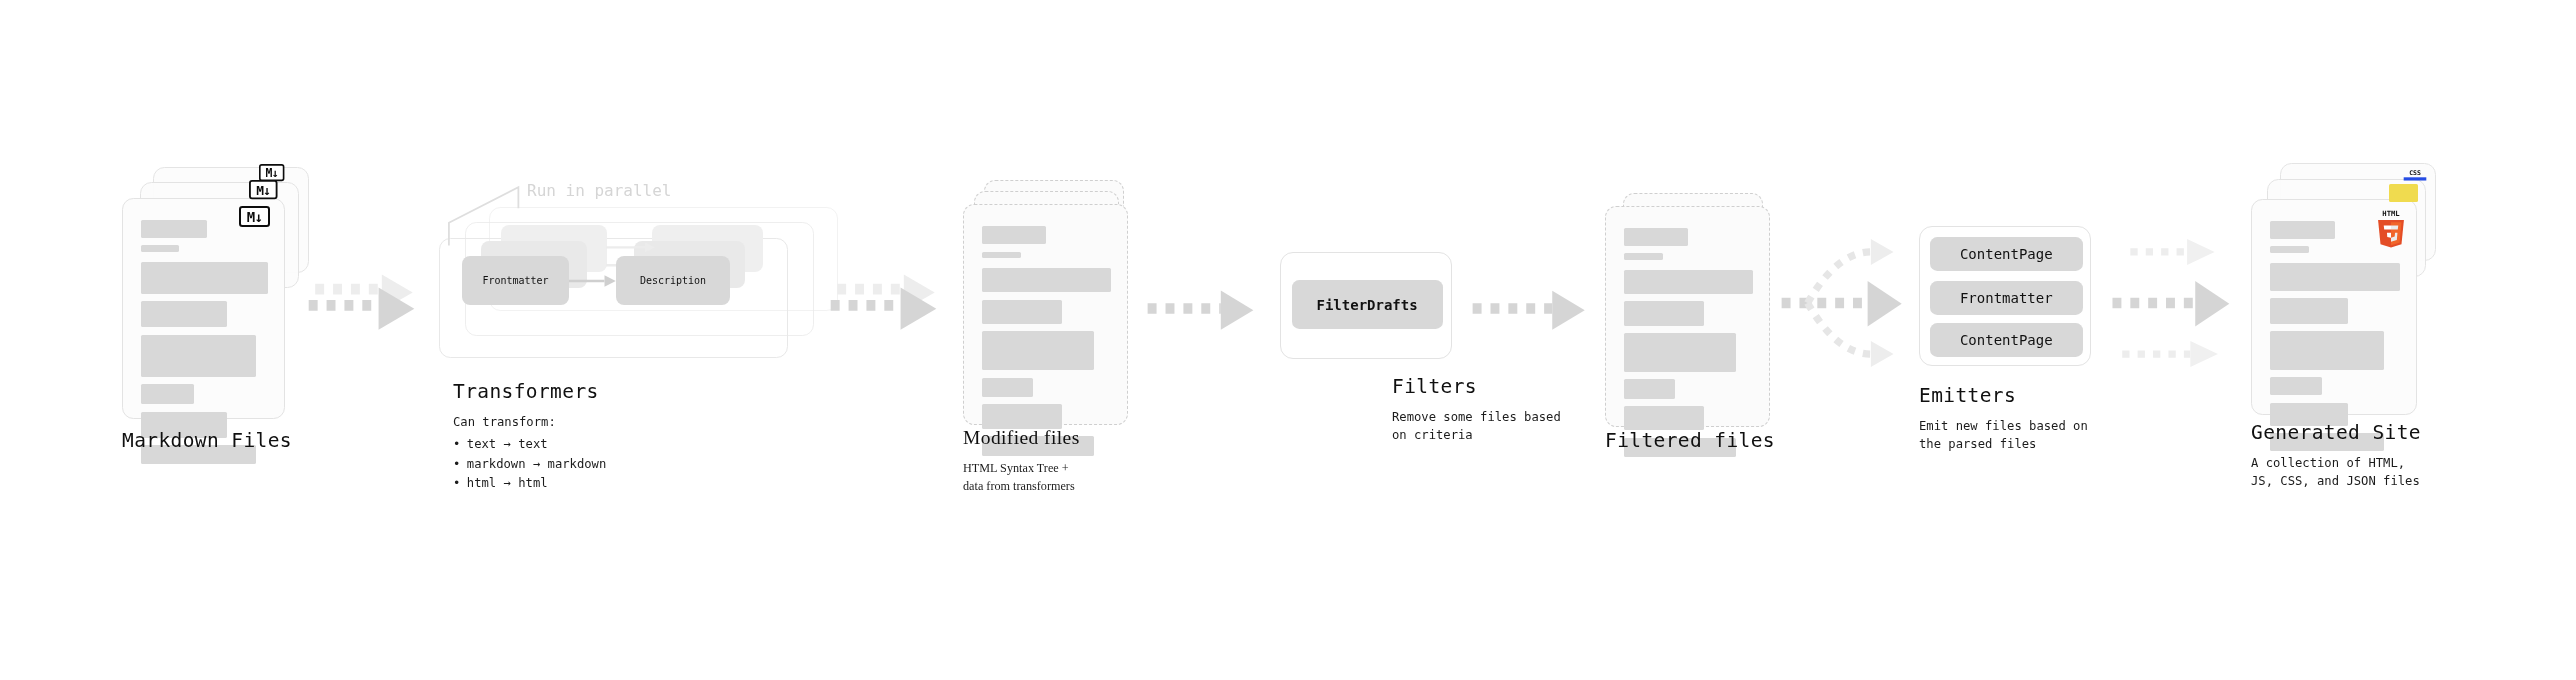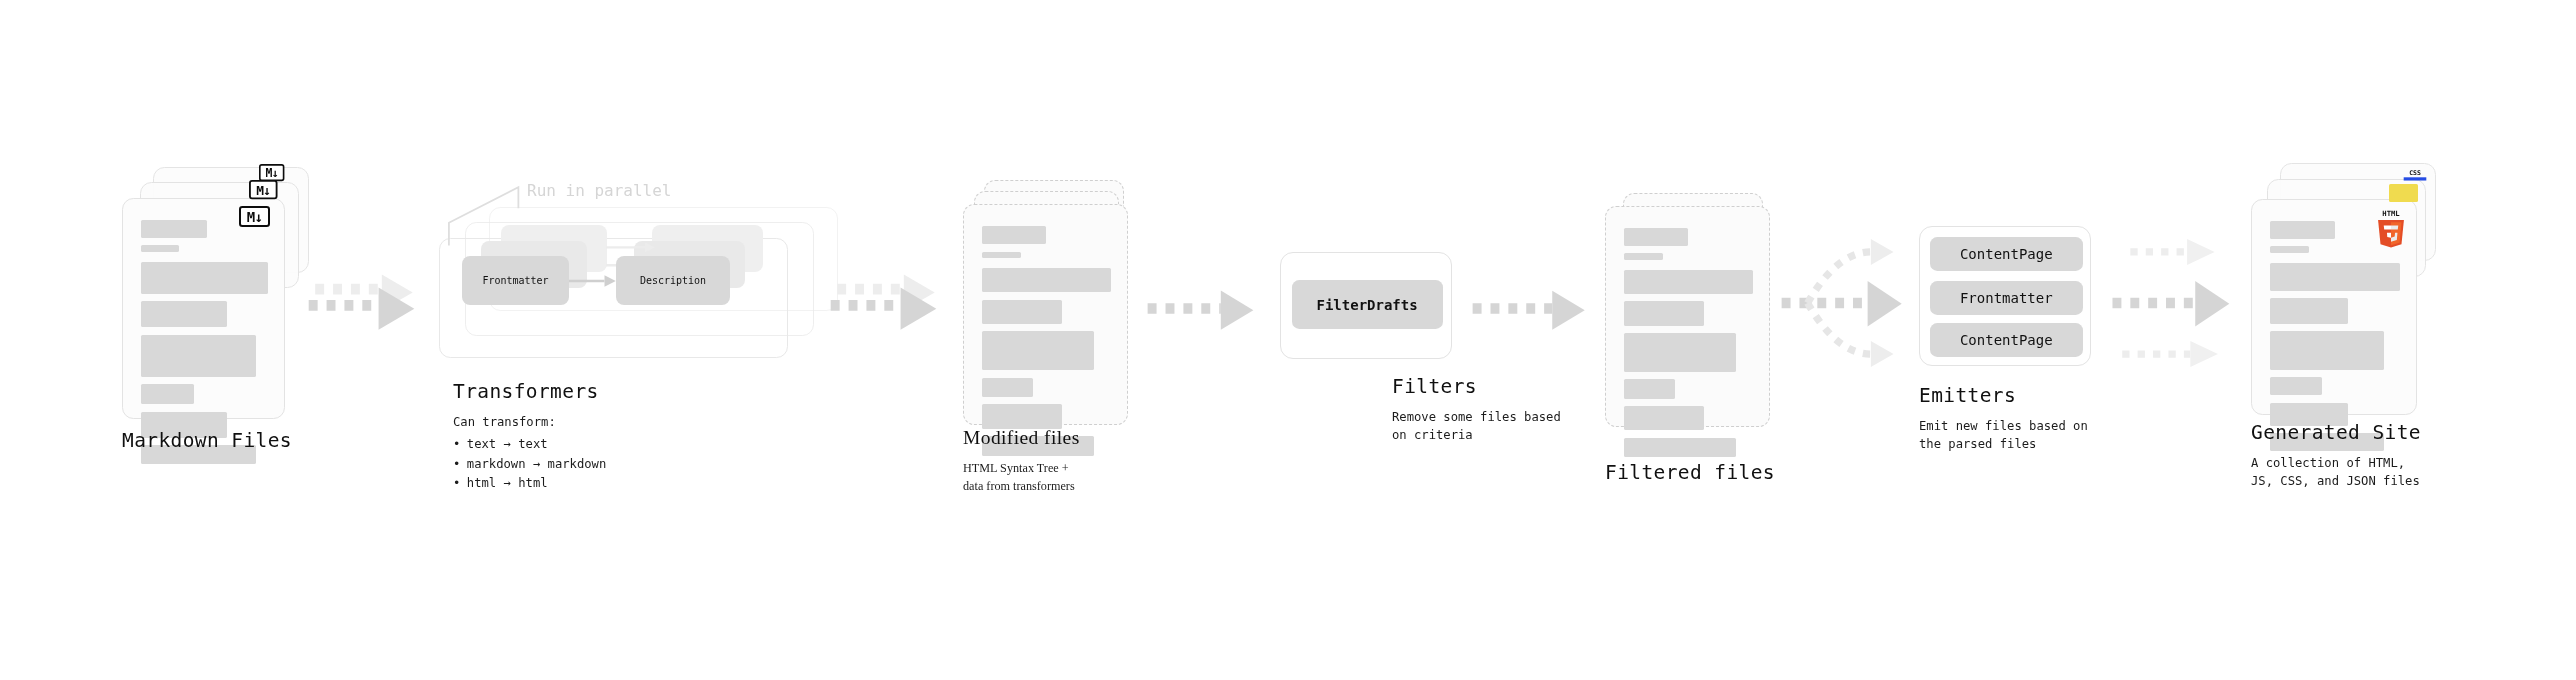--- a/index.html
+++ b/index.html
@@ -269,21 +269,21 @@
         <div class="bar tiny"></div>
         <div class="bar" style="width:100%; height:24.4px;"></div>
         <div class="bar" style="width:62%; height:24.4px;"></div>
         <div class="bar" style="width:87%; height:39px;"></div>
         <div class="bar" style="width:40%; height:19.5px;"></div>
         <div class="bar" style="width:62%; height:24.4px;"></div>
         <div class="bar" style="width:87%; height:19.5px;"></div>
       </div>
     </div>
   </div>
-  <div class="caption" style="left:1605px; top:429px; width:260px;margin-top:32px;">
+  <div class="caption" style="left:1605px; top:429px; width:260px;">
     <div class="title">Filtered files</div>
   </div>
 
   <div class="arrow" style="left:1780px; top:234px;">
     <svg width="146" height="138" viewBox="0 0 180 170">
 
       <g stroke="#d5d5d5" stroke-width="13" stroke-dasharray="11 11" fill="none">
         <line x1="2" y1="85" x2="108" y2="85"></line>
       </g>
       <polygon points="108,58 150,86 108,114" fill="#d5d5d5"></polygon>

